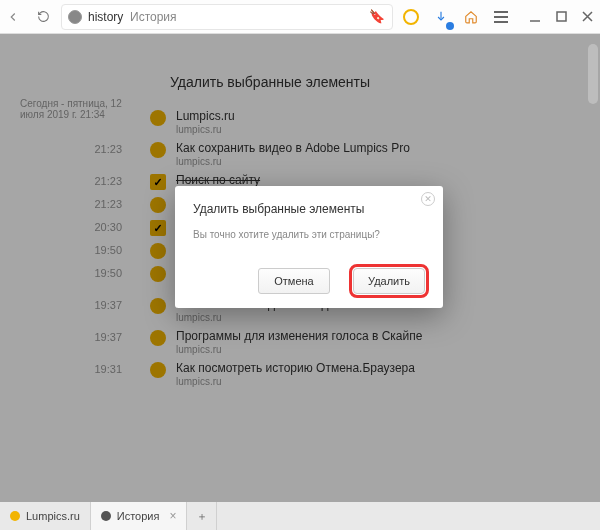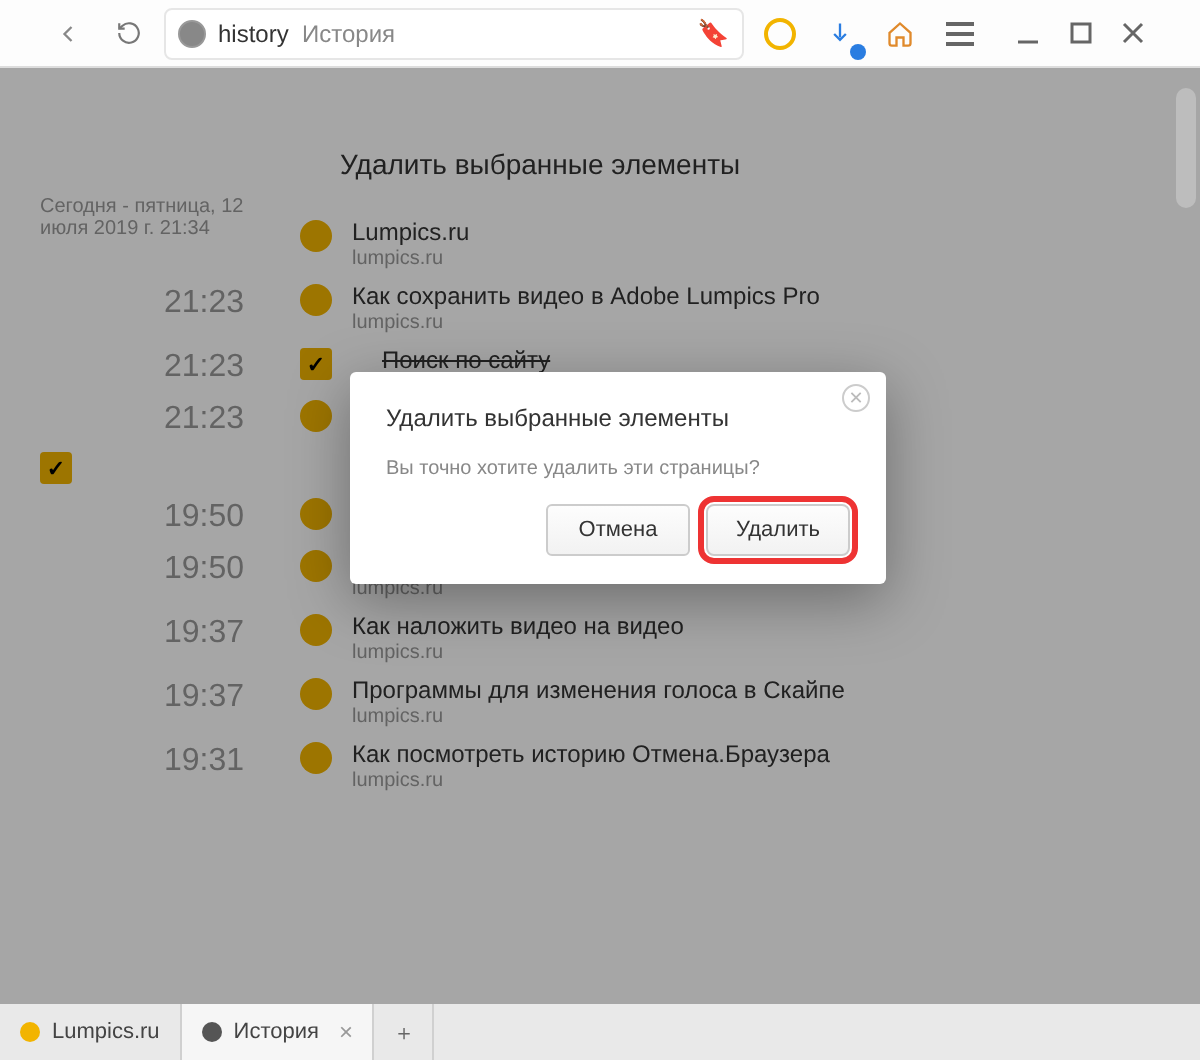--- a/index.html
+++ b/index.html
@@ -8,21 +8,21 @@
     font-family: Arial, sans-serif;
     font-size: 11px;
     background: #fff;
     overflow: hidden;
     position: relative;
   }
   
   .toolbar {
     height: 34px;
     display: flex; align-items: center;
-    padding: 0 22px;
+    padding: 0 1px;
     border-bottom: 1px solid #ddd;
     gap: 6px;
     background: #fdfdfd;
     position: relative; z-index: 2;
   }
   .tb-btn {
     width: 24px; height: 24px;
     display: flex; align-items: center; justify-content: center;
     border-radius: 3px;
     color: #555;
@@ -86,40 +86,40 @@
     font-size: 10px; color: #999;
   }
   .rows { }
   .row {
     display: flex; align-items: flex-start;
     position: relative;
     padding: 3px 0;
   }
   .time {
     width: 130px; text-align: right;
-    color: #999; font-size: 16px;
+    color: #999; font-size: 11px;
     padding-right: 28px;
     padding-top: 2px;
   }
   .marker {
     width: 16px; height: 16px;
     flex: 0 0 16px;
     margin-right: 10px;
     margin-top: 1px;
   }
   .marker.dot { background: #f2b400; border-radius: 50%; }
   .marker.chk {
     background: #f2b400;
     border-radius: 2px;
     display: flex; align-items: center; justify-content: center;
     color: #000; font-weight: bold; font-size: 11px;
   }
   .entry { }
   .entry .title { font-size: 12px; color: #333; }
-  .entry .title.struck { text-decoration: line-through; margin-left: 15px; }
+  .entry .title.struck { text-decoration: line-through; }
   .entry .url { font-size: 10px; color: #999; margin-top: 1px; }
 
   
   .dialog {
     position: absolute;
     top: 152px; left: 175px;
     width: 268px;
     background: #fff;
     border-radius: 3px;
     box-shadow: 0 8px 30px rgba(0,0,0,.35);
@@ -129,21 +129,21 @@
   .dialog .close {
     position: absolute; top: 6px; right: 8px;
     width: 14px; height: 14px;
     border: 1px solid #ccc; border-radius: 50%;
     color: #bbb; font-size: 9px;
     display: flex; align-items: center; justify-content: center;
     cursor: pointer;
   }
   .dialog h3 { font-size: 12px; font-weight: normal; color: #333; margin-bottom: 12px; }
   .dialog p  { font-size: 10px; color: #888; line-height: 1.35; margin-bottom: 8px; }
-  .dialog .btn-row { display: flex; justify-content: flex-end; gap: 8px; margin-top: 10px; }
+  .dialog .btn-row { display: flex; justify-content: flex-end; gap: 23px; margin-top: 26px; }
   .btn {
     min-width: 72px; height: 26px;
     border: 1px solid #ccc; border-radius: 3px;
     background: linear-gradient(#fdfdfd,#f2f2f2);
     font-size: 11px; color: #333;
     display: flex; align-items: center; justify-content: center;
     cursor: pointer;
   }
   .btn.highlight {
     outline: 3px solid #e33; outline-offset: 1px;
@@ -266,20 +266,21 @@
           </div>
         </div>
         <div class="row">
           <div class="time">21:23</div>
           <div class="marker dot"></div>
           <div class="entry">
             <div class="title"></div>
           </div>
         </div>
         <div class="row">
+          <div class="time">20:30</div>
           <div class="marker chk">✓</div>
           <div class="entry">
             <div class="title"></div>
           </div>
         </div>
         <div class="row">
           <div class="time">19:50</div>
           <div class="marker dot"></div>
           <div class="entry">
             <div class="title"></div>

